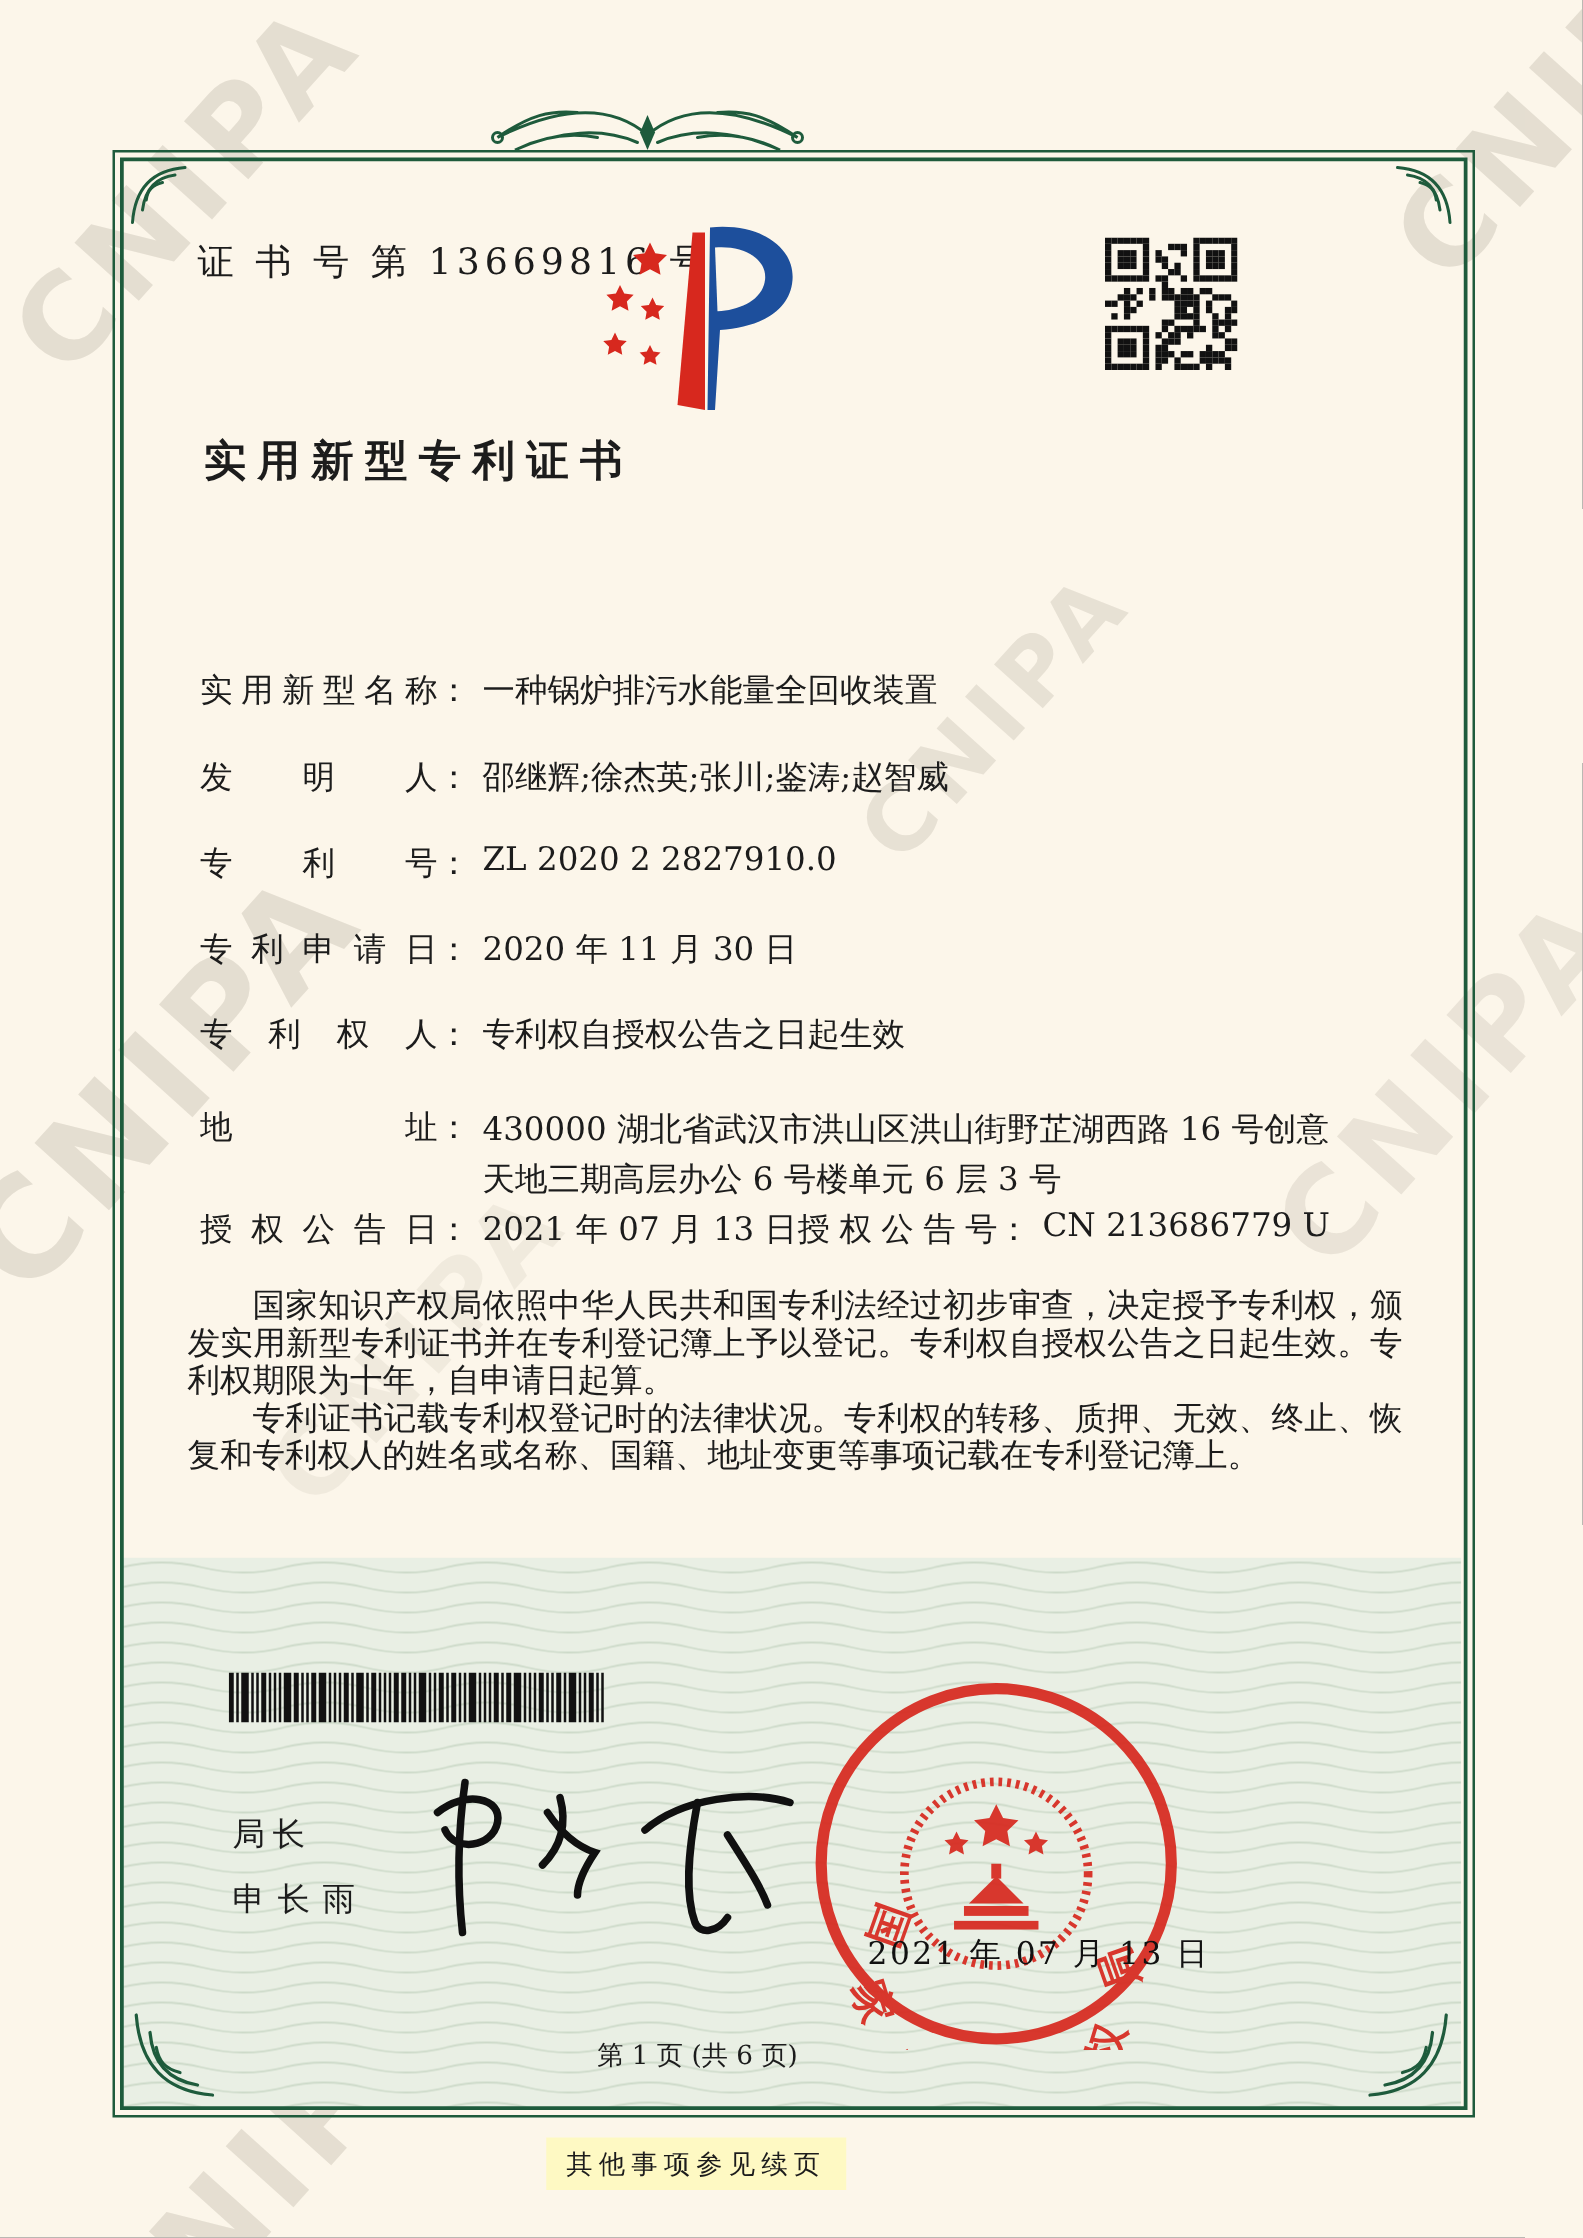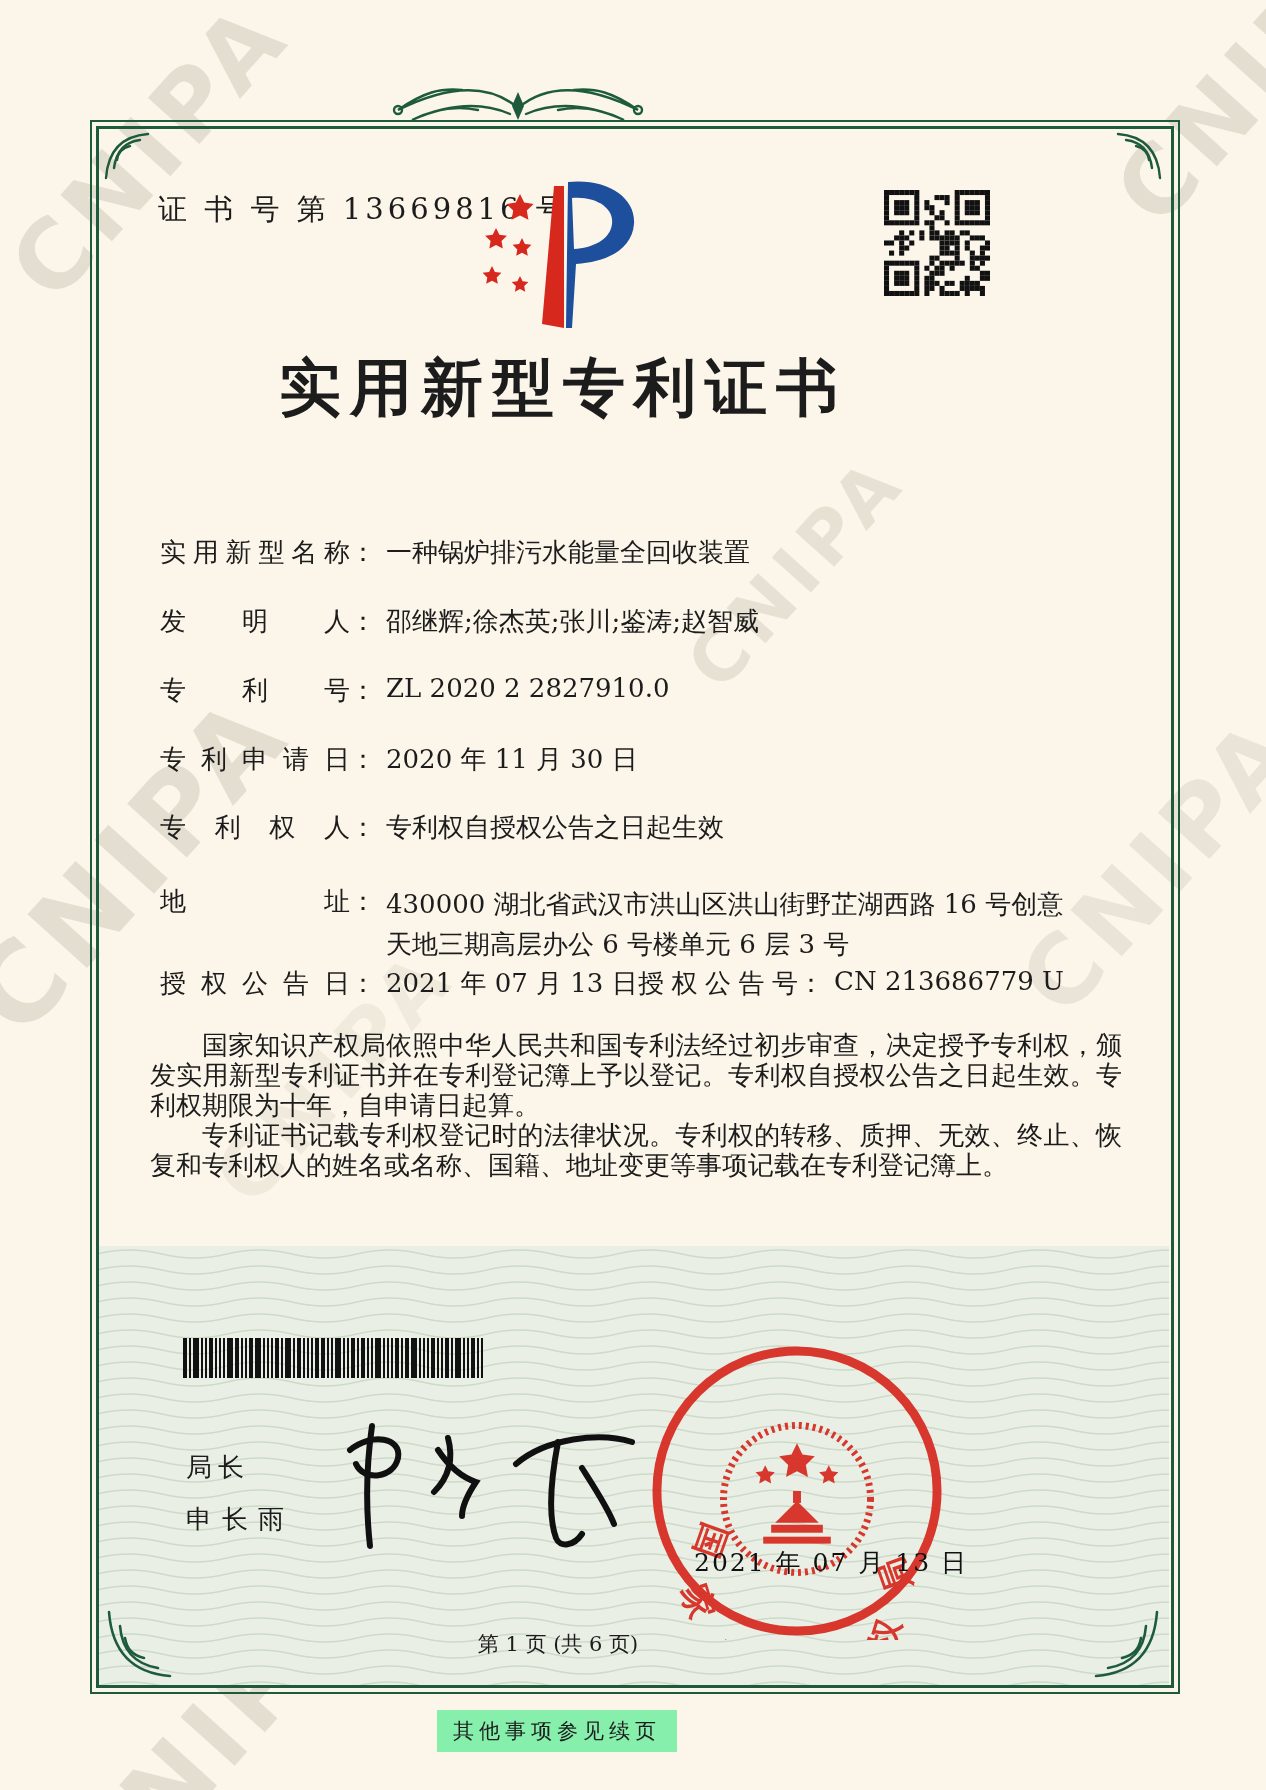--- a/index.html
+++ b/index.html
@@ -19,43 +19,43 @@
     border:2px solid #1e5b3c;z-index:3;pointer-events:none;}
   .frame-inner{position:absolute;inset:4px;border:3px solid #1e5b3c;}
   .flourish{position:absolute;z-index:4;pointer-events:none;}
   
   .band{position:absolute;left:97px;top:1246px;width:1072px;height:440px;z-index:2;}
   
   .content{position:absolute;inset:0;z-index:5;}
   .certno{position:absolute;left:158px;top:190px;font-size:29px;letter-spacing:4px;}
   .logo{position:absolute;left:468px;top:176px;}
   .qr{position:absolute;left:884px;top:190px;}
-  .title{position:absolute;left:163px;top:346px;width:800px;text-align:center;
-    font-size:62px;font-weight:bold;letter-spacing:9px;}
+  .title{position:absolute;left:163px;top:346px;width:800px;
+    font-size:34px;font-weight:bold;letter-spacing:9px;}
   .frow{position:absolute;left:160px;font-size:26px;white-space:nowrap;}
   .flabel{display:inline-block;width:190px;text-align:justify;text-align-last:justify;vertical-align:top;}
   .fsmall .flabel{width:160px;}
   .fcolon{display:inline-block;vertical-align:top;}
   .fval{display:inline-block;margin-left:10px;vertical-align:top;}
   .addr-lines div{white-space:nowrap;line-height:40px;}
   .grant2{position:absolute;left:478px;top:0;white-space:nowrap;}
   .paras{position:absolute;left:150px;top:1030px;width:972px;font-size:26px;
     line-height:30px;text-align:justify;}
   .para{text-indent:2em;margin:0;}
   .barcode{position:absolute;left:183px;top:1338px;}
   .sig-title{position:absolute;left:186px;top:1450px;font-size:26px;letter-spacing:6px;
     font-family:"DejaVu Sans","Liberation Sans",sans-serif;}
   .sig-name{position:absolute;left:186px;top:1502px;font-size:26px;letter-spacing:10px;
     font-family:Liberation Serif, serif;}
   .sig-hand{position:absolute;left:320px;top:1398px;}
   .seal{position:absolute;left:648px;top:1342px;opacity:.92;}
   .seal-date{position:absolute;left:686px;top:1546px;width:290px;text-align:center;
     font-size:25px;letter-spacing:2px;color:#111;}
   .footer{position:absolute;left:398px;top:1630px;width:320px;text-align:center;font-size:21px;}
-  .contnote{position:absolute;left:437px;top:1710px;background:#86efac;
+  .contnote{position:absolute;left:437px;top:1710px;background:#fef9c3;
     padding:7px 16px;font-size:21px;letter-spacing:5px;}
 </style>
 </head>
 <body>
 
 <div id="page">
 
   <span class="wm" style="left:-30px;top:95px;font-size:95px">CNIPA</span>
   <span class="wm" style="left:1075px;top:20px;font-size:95px">CNIPA</span>
   <span class="wm" style="left:655px;top:530px;font-size:72px;opacity:.4">CNIPA</span>

